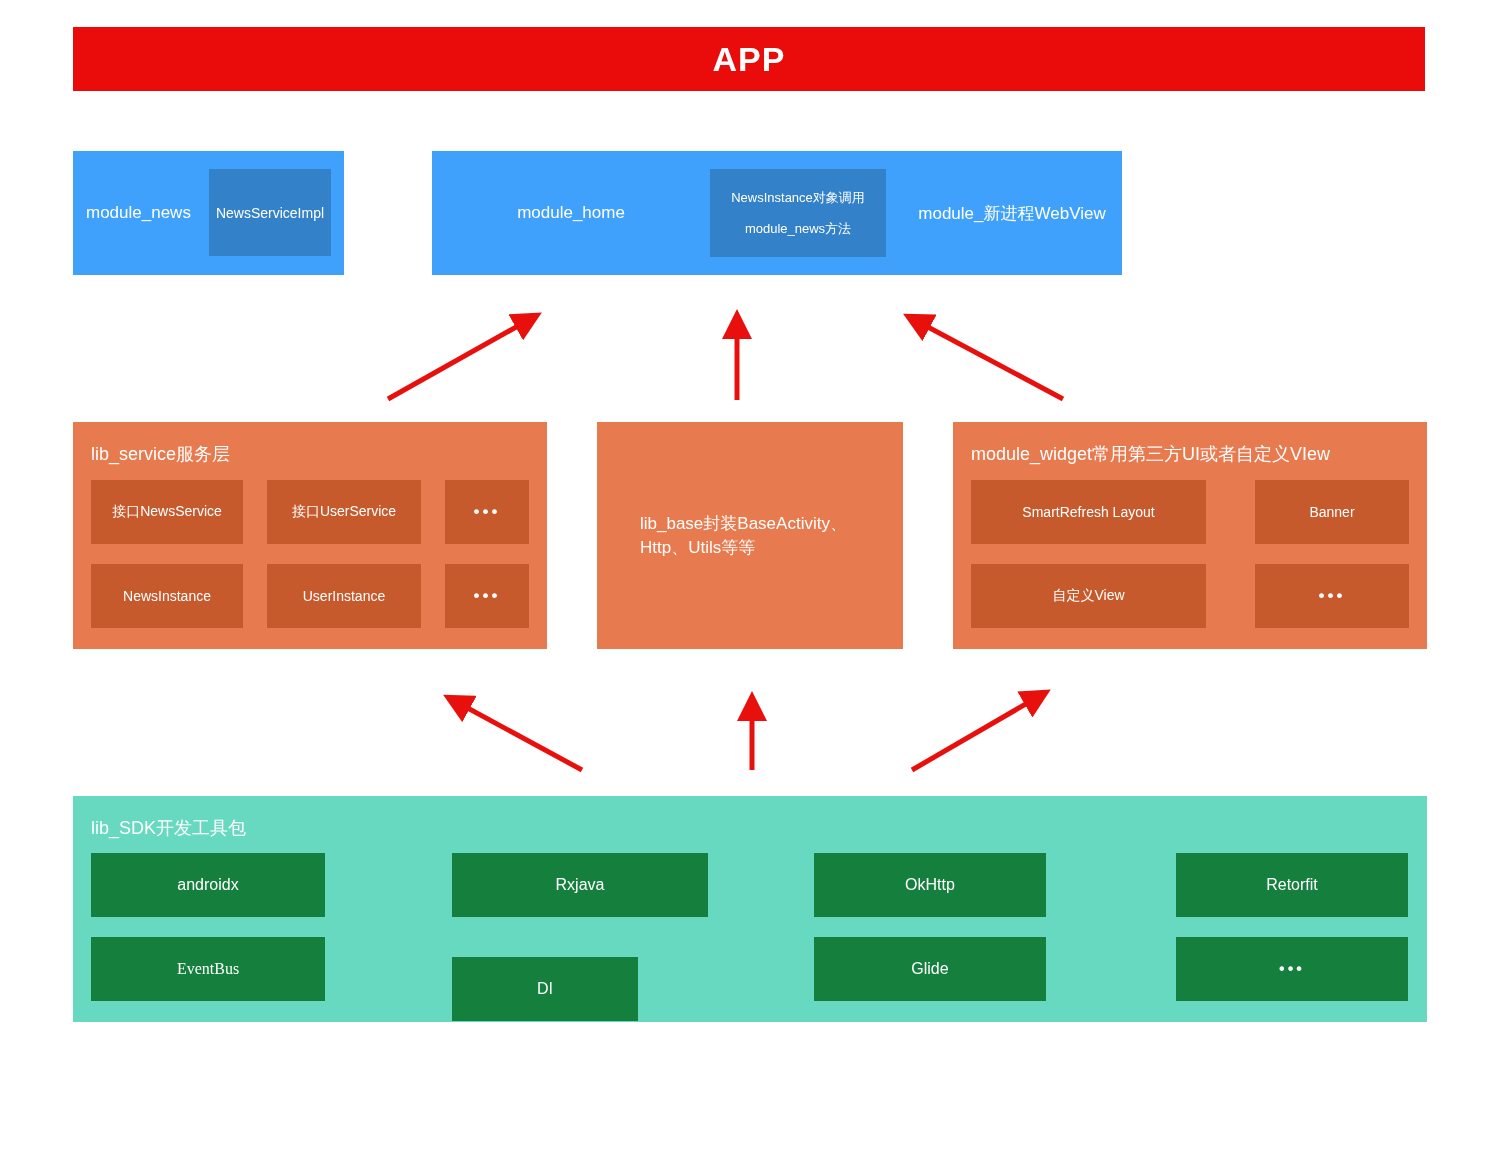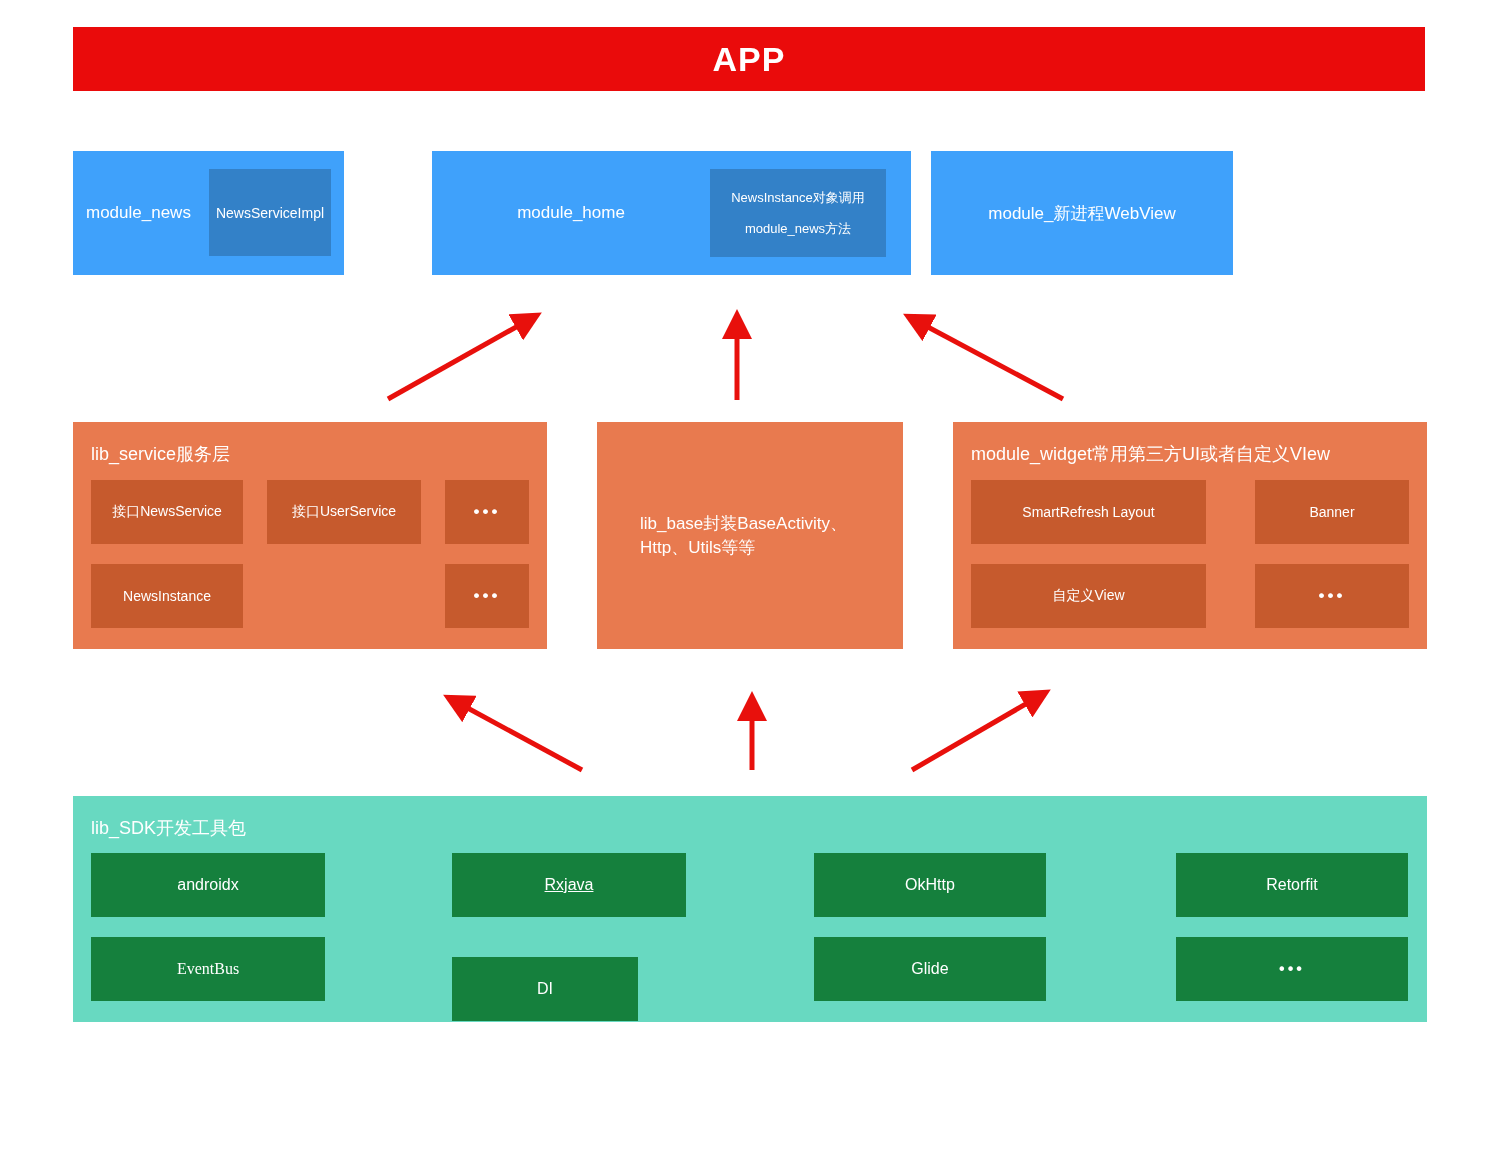--- a/index.html
+++ b/index.html
@@ -39,21 +39,21 @@
     position: absolute; left: 13px; top: 0; height: 100%;
     display: flex; align-items: center;
   }
   .news-impl { left: 136px; top: 18px; width: 122px; height: 87px; font-size: 14px; }
   .module-home { left: 432px; width: 479px; }
   .module-home .blue-label {
     position: absolute; left: 0; top: 0; width: 278px; height: 100%;
     display: flex; align-items: center; justify-content: center; border-radius: 20px;
   }
   .home-note { left: 278px; top: 18px; width: 176px; height: 88px; font-size: 13px; line-height: 31px; }
-  .module-webview { left: 931px; width: 302px; }
+  .module-webview { left: 902px; width: 220px; }
   .module-flutter { left: 1231px; width: 196px; }
   .center-box { display: flex; align-items: center; justify-content: center; }
 
   
   .orange-box {
     top: 422px; height: 227px;
     background: #e87a4f; color: #ffffff;
   }
   .section-title {
     position: absolute; left: 18px; top: 20px;
@@ -112,20 +112,21 @@
     <span class="blue-label">module_新进程WebView</span>
   </div>
 
 
   <div class="abs orange-box lib-service">
     <span class="section-title">lib_service服务层</span>
     <div class="chip orange-chip" style="left:18px;  top:58px;  width:152px;">接口NewsService</div>
     <div class="chip orange-chip" style="left:194px; top:58px;  width:154px;">接口UserService</div>
     <div class="chip orange-chip dots" style="left:372px; top:58px;  width:84px;">•••</div>
     <div class="chip orange-chip" style="left:18px;  top:142px; width:152px;">NewsInstance</div>
+    <div class="chip orange-chip" style="left:194px; top:142px; width:154px;">UserInstance</div>
     <div class="chip orange-chip dots" style="left:372px; top:142px; width:84px;">•••</div>
   </div>
 
   <div class="abs orange-box lib-base">
     <div class="lib-base-text">
       <div>lib_base封装BaseActivity、</div>
       <div>Http、Utils等等</div>
     </div>
   </div>
 
@@ -133,21 +134,21 @@
     <span class="section-title">module_widget常用第三方UI或者自定义VIew</span>
     <div class="chip orange-chip" style="left:18px;  top:58px;  width:235px;">SmartRefresh Layout</div>
     <div class="chip orange-chip" style="left:302px; top:58px;  width:154px;">Banner</div>
     <div class="chip orange-chip" style="left:18px;  top:142px; width:235px;">自定义View</div>
     <div class="chip orange-chip dots" style="left:302px; top:142px; width:154px;">•••</div>
   </div>
 
   <div class="abs teal-box">
     <span class="section-title">lib_SDK开发工具包</span>
     <div class="chip teal-chip" style="left:18px;   top:57px;  width:234px;">androidx</div>
-    <div class="chip teal-chip" style="left:379px;  top:57px;  width:234px;text-decoration:underline;">Rxjava</div>
+    <div class="chip teal-chip" style="left:379px;  top:57px;  width:256px;">Rxjava</div>
     <div class="chip teal-chip" style="left:741px;  top:57px;  width:232px;">OkHttp</div>
     <div class="chip teal-chip" style="left:1103px; top:57px;  width:232px;">Retorfit</div>
     <div class="chip teal-chip" style="left:18px;   top:141px; width:234px;font-family:Liberation Serif, serif;">EventBus</div>
     <div class="chip teal-chip" style="left:379px;  top:141px; width:186px;margin-top:20px;">DI</div>
     <div class="chip teal-chip" style="left:741px;  top:141px; width:232px;">Glide</div>
     <div class="chip teal-chip dots" style="left:1103px; top:141px; width:232px;">•••</div>
   </div>
 
   <svg class="abs arrow-layer" width="1500" height="1164" viewBox="0 0 1500 1164" xmlns="http://www.w3.org/2000/svg">
     <defs>

